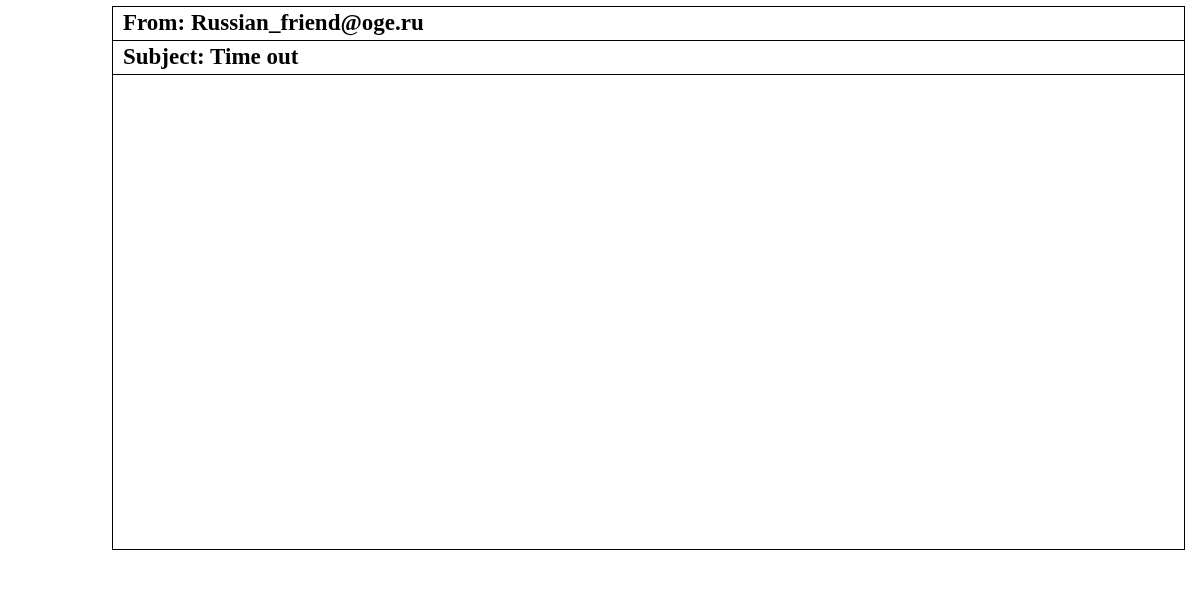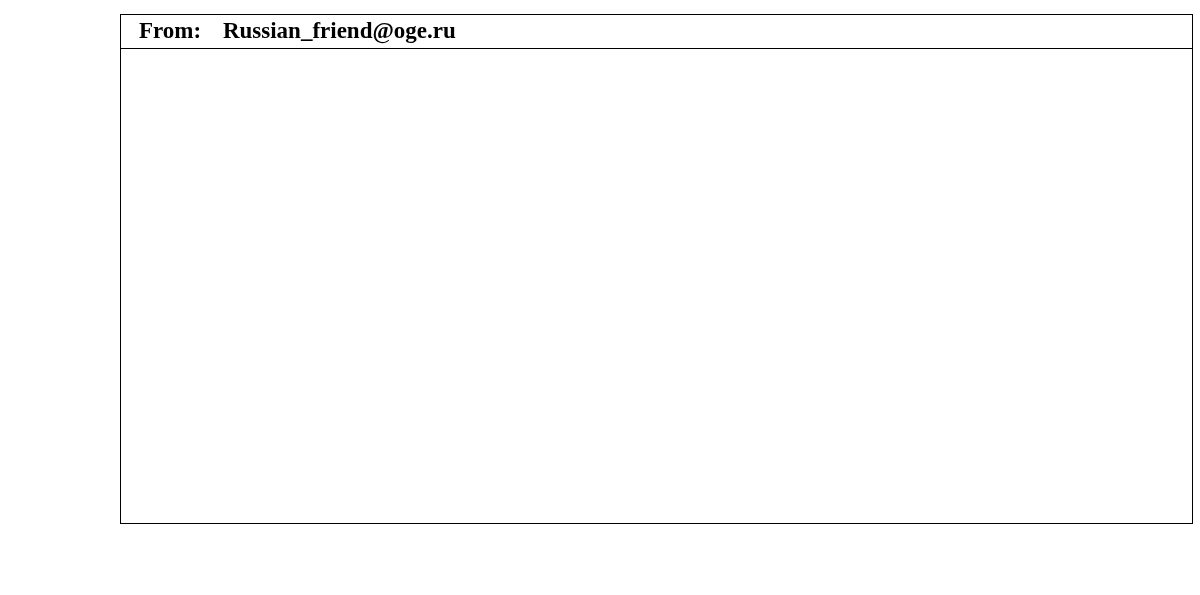--- a/index.html
+++ b/index.html
@@ -1,18 +1,18 @@
 <!DOCTYPE html>
 <html><head>
   <meta charset="utf-8">
   <style>
     * {
       box-sizing: border-box;
       margin: 0;
-      padding: 8px;
+      padding: 0;
     }
     body {
       width: 1200px;
       height: 595px;
       background: #ffffff;
       font-family: "Times New Roman", Times, serif;
       padding-top: 6px;
       padding-left: 112px;
     }
     .email-table {
@@ -37,18 +37,23 @@
 <body>
 
 <table class="email-table">
   <tbody>
       <tr>
     <td>
       <span>From: </span><span>Russian_friend@oge.ru</span>
     </td>
   </tr>
   <tr>
+    <td>
+      <span>Subject: </span><span>Time out</span>
+    </td>
+  </tr>
+  <tr>
     <td class="body-cell">
       <span></span>
     </td>
   </tr>
 </tbody>
   </table>
 
 </body></html>

